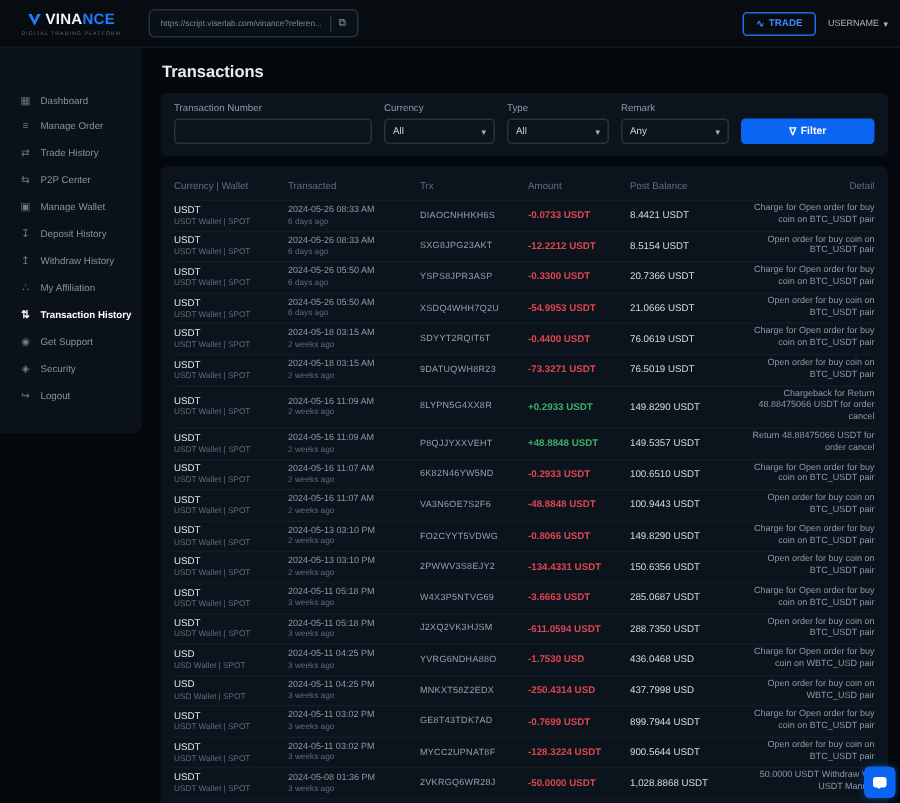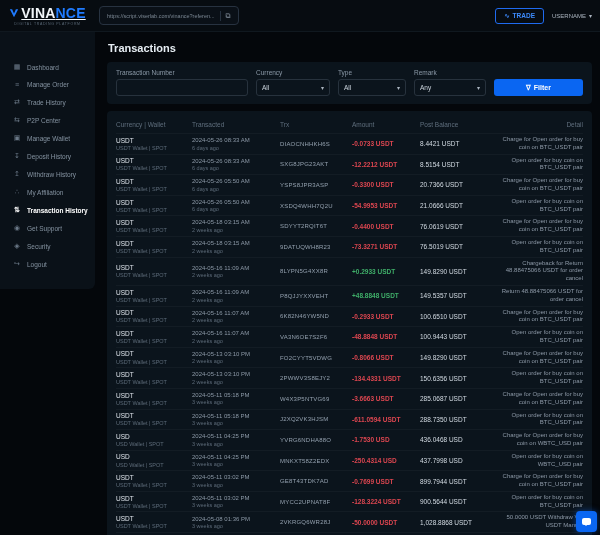--- a/index.html
+++ b/index.html
@@ -5,21 +5,21 @@
   * { margin:0; padding:0; box-sizing:border-box; }
   html,body { width:600px; height:535px; overflow:hidden; background:#04070b;
     font-family:"Liberation Sans", sans-serif; color:#cdd6df; }
 
   
   .topbar { position:absolute; top:0; left:0; width:600px; height:32px;
     background:#070c11; border-bottom:1px solid #10181f; display:flex; align-items:center; }
   .logo { width:95px; display:flex; flex-direction:column; align-items:center; }
   .logo-row { display:flex; align-items:center; gap:2px; }
   .logo-v { width:10px; height:10px; }
-  .logo-text { font-size:14px; font-weight:bold; color:#f2f6fa; letter-spacing:.2px;text-decoration:underline; }
+  .logo-text { font-size:10px; font-weight:bold; color:#f2f6fa; letter-spacing:.2px; }
   .logo-text .accent { color:#1f7bff; }
   .logo-sub { font-size:3.5px; letter-spacing:.7px; color:#5b6a78; margin-top:1px; }
   .url-pill { display:flex; align-items:center; gap:5px; height:19px; padding:0 7px;
     border:1px solid #273240; border-radius:4px; background:#0a1017; margin-left:4px; }
   .url-text { font-size:5.5px; color:#7c8894; }
   .url-div { width:1px; height:10px; background:#273240; }
   .copy-glyph { font-size:7px; color:#8793a0; line-height:1; cursor:pointer; }
   .top-right { margin-left:auto; display:flex; align-items:center; gap:8px; padding-right:8px; }
   .trade-btn { display:flex; align-items:center; gap:3px; border:1px solid #1f6bf0; color:#3d8bfd;
     border-radius:3px; font-size:6.5px; font-weight:bold; padding:3px 8px; background:transparent; cursor:pointer; }

